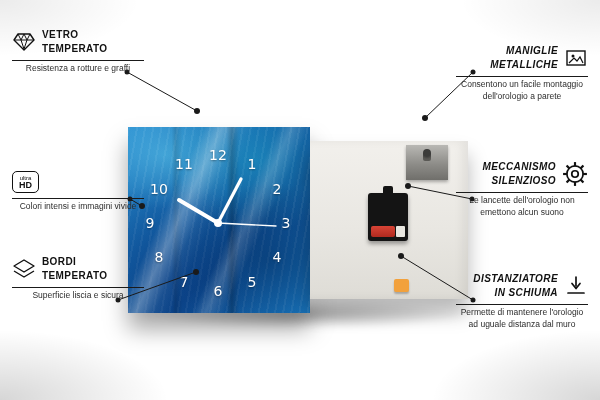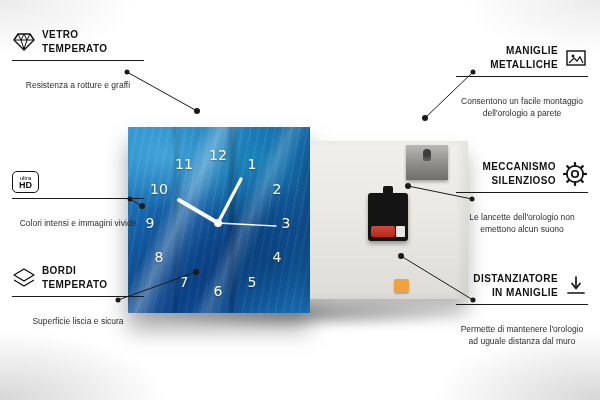--- a/index.html
+++ b/index.html
@@ -90,24 +90,24 @@
   .callout .row {
     display:flex; align-items:center; gap:6px;
     border-bottom:1px solid #1a1a1a; padding-bottom:5px;
   }
   .callout .title {
     font-size:10px; font-weight:bold; letter-spacing:.4px; line-height:1.35;
     color:#111;
   }
   .callout .title span { display:block; }
   .callout.left .title { text-align:left; }
-  .callout.right .row { flex-direction:row; }
+  .callout.right .row { flex-direction:row;font-style:italic; }
   .callout.right .title { flex:1; text-align:right; }
   .callout .desc {
-    margin-top:18px; font-size:8.5px; line-height:1.45; color:#2c2c2c;
+    margin-top:1px; font-size:8.5px; line-height:1.45; color:#2c2c2c;
     text-align:center;
   }
   .icon-box { flex:0 0 auto; display:flex; align-items:center; justify-content:center; }
   .uhd {
     display:flex; flex-direction:column; align-items:center; 
     width:27px; height:22px; border:1.6px solid #111; border-radius:5px;
   }
   .uhd .top { font-size:6px; line-height:6px; color:#111; }
   .uhd .bottom { font-size:9px; line-height:9px; font-weight:bold; color:#111; }
   .leader-lines { position:absolute; left:0; top:0; pointer-events:none; }
@@ -199,21 +199,21 @@
   <div class="callout left" style="left:12px;top:171px">
     <div class="row">
       <span class="icon-box uhd">
         <span class="top">ultra</span>
         <span class="bottom">HD</span>
       </span>
     </div>
     <div class="desc">Colori intensi e immagini vivide</div>
   </div>
 
-  <div class="callout left" style="left:12px;top:264px">
+  <div class="callout left" style="left:12px;top:255px">
     <div class="row">
       <span class="icon-box">
         <svg width="24" height="24" viewBox="0 0 24 24" fill="none" stroke="#111" stroke-width="1.4" stroke-linejoin="round">
           <path d="M12 3 2 9l10 6 10-6z"></path>
           <path d="M2 14l10 6 10-6"></path>
         </svg>
       </span>
       <div class="title">
         <span>BORDI</span>
         <span>TEMPERATO</span>
@@ -262,21 +262,21 @@
         </svg>
       </span>
     </div>
     <div class="desc">Le lancette dell'orologio non emettono alcun suono</div>
   </div>
 
   <div class="callout right" style="left:456px;top:272px">
     <div class="row">
       <div class="title">
         <span>DISTANZIATORE</span>
-        <span>IN MANIGLIE</span>
+        <span>IN SCHIUMA</span>
       </div>
       <span class="icon-box">
         <svg width="24" height="24" viewBox="0 0 24 24" fill="none" stroke="#111" stroke-width="1.7" stroke-linejoin="round" stroke-linecap="round">
           <path d="M12 3v9"></path>
           <path d="M8 9.5l4 5 4-5"></path>
           <path d="M4 19h16"></path>
         </svg>
       </span>
     </div>
     <div class="desc">Permette di mantenere l'orologio ad uguale distanza dal muro</div>

